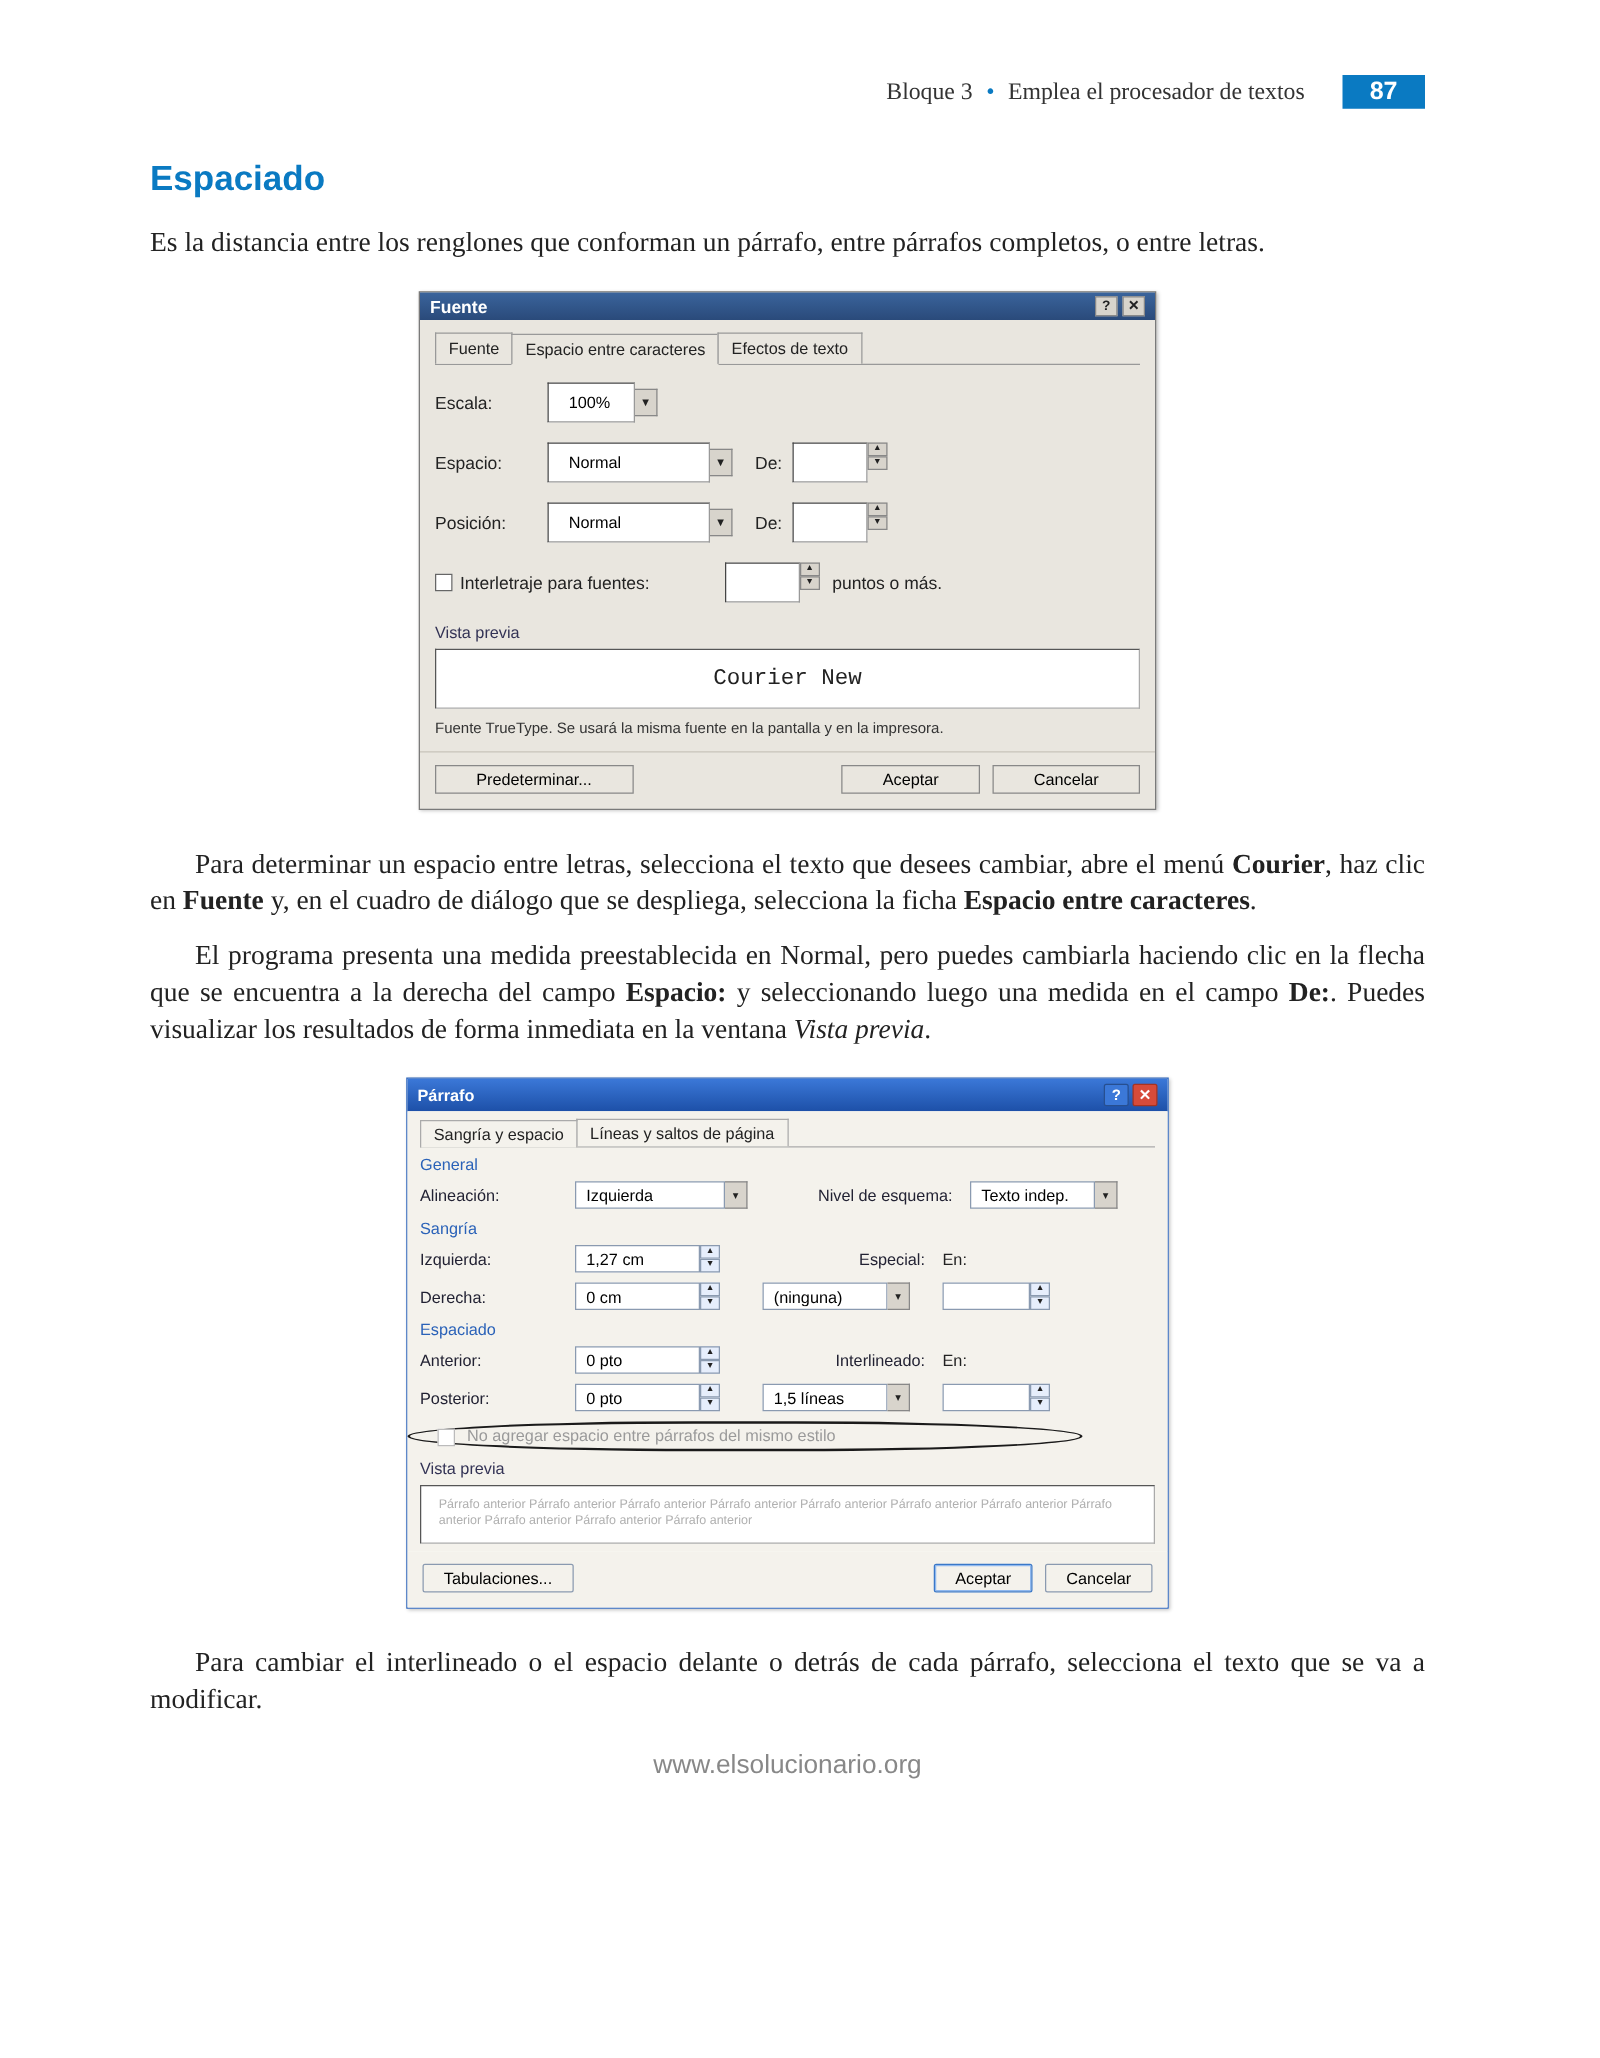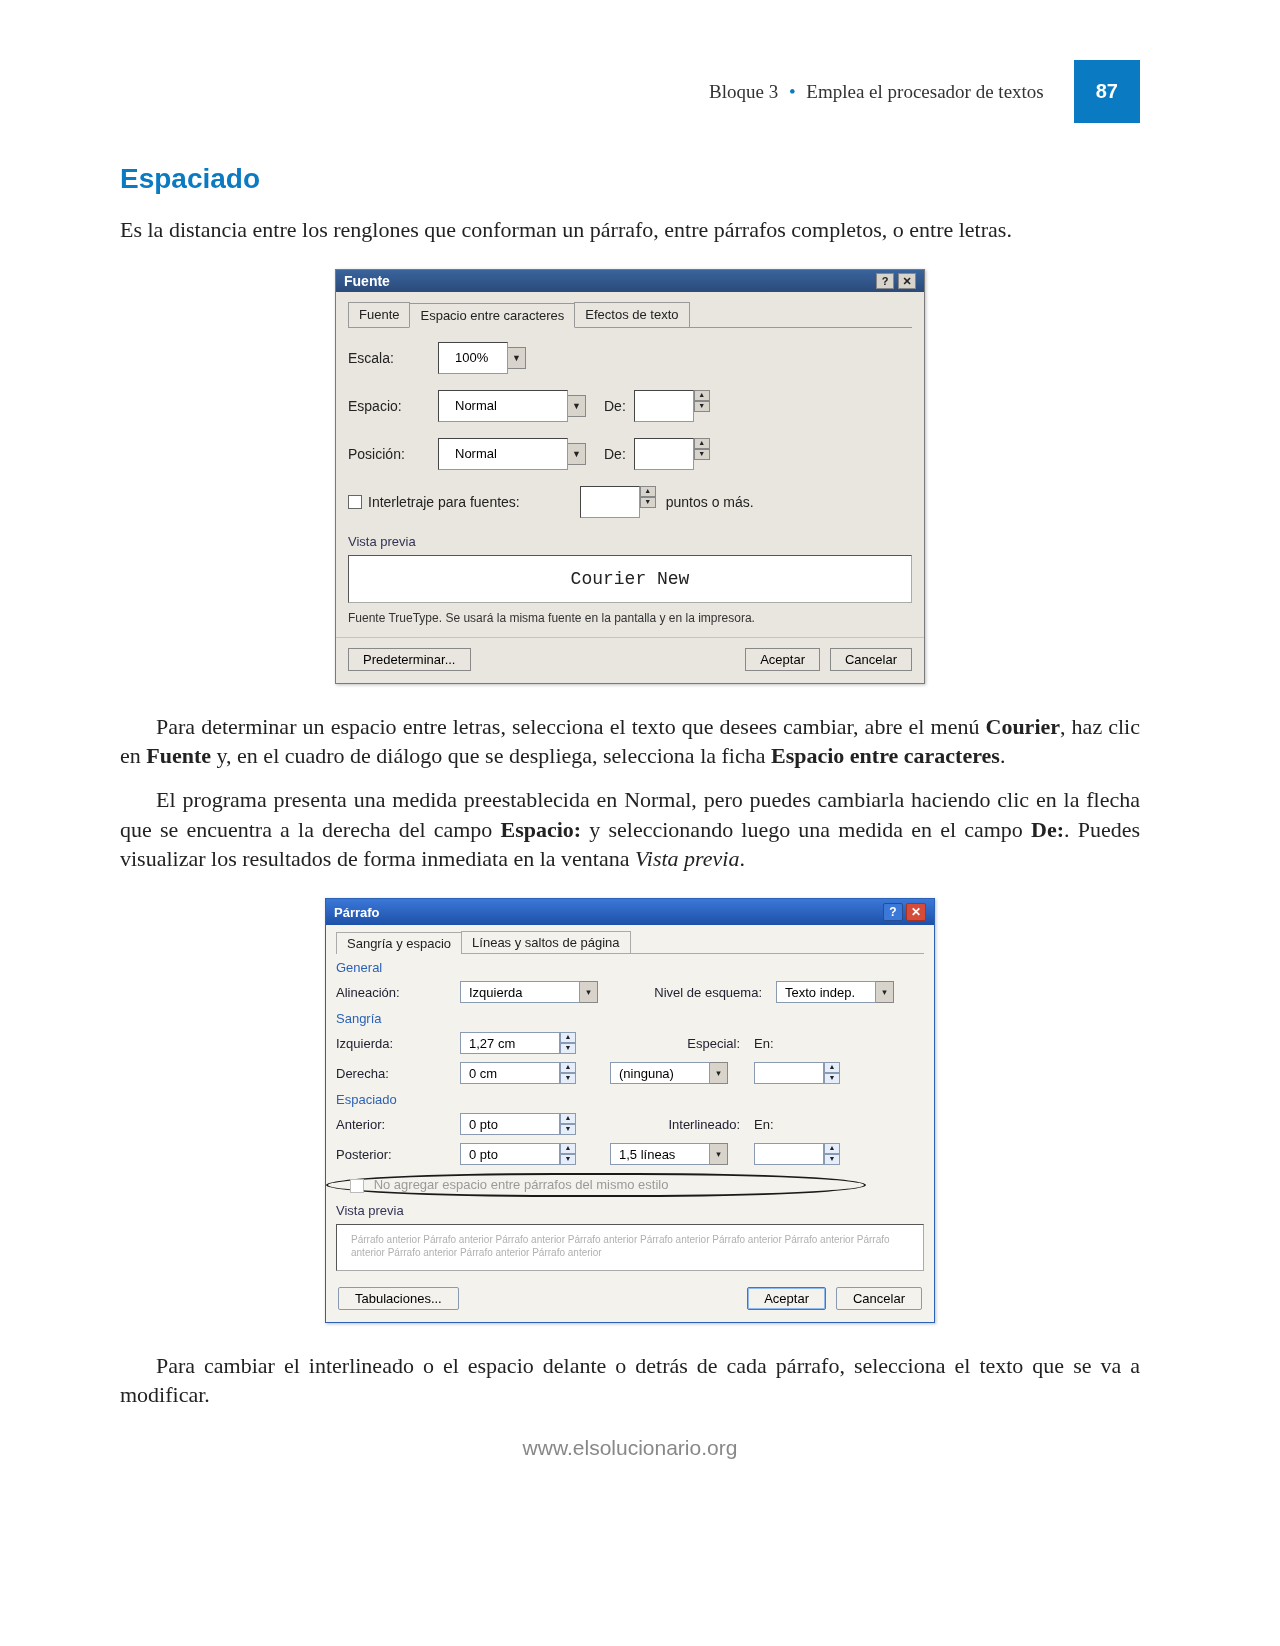--- a/index.html
+++ b/index.html
@@ -18,21 +18,21 @@
     gap: 30px;
     margin-bottom: 40px;
   }
   .breadcrumb { font-size: 19px; color: #333; }
   .breadcrumb .bullet { color: #0a7ac2; margin: 0 6px; }
   .page-num {
     background: #0a7ac2;
     color: #fff;
     font-weight: bold;
     font-size: 20px;
-    padding: 20px 22px;
+    padding: 2px 22px;
     font-family: Arial, sans-serif;
   }
   h2.section {
     color: #0a7ac2;
     font-family: Arial, sans-serif;
     font-size: 28px;
     font-weight: bold;
     margin-bottom: 20px;
   }
   p.body {
@@ -119,21 +119,21 @@
     margin: 6px 0 8px;
   }
   .dlg-row2 {
     display: flex; justify-content: space-between; align-items: center;
     padding: 10px 12px 12px;
     border-top: 1px solid #c8c4bb;
   }
   .btn {
     background: #e9e6df;
     border: 1px solid #888;
-    padding: 3px 14px;
+    padding: 3px 32px;
     font-size: 13px;
     font-family: Tahoma, Arial, sans-serif;
   }
   .btn-grp { display: flex; gap: 10px; }
   .hint { font-size: 12px; color: #333; margin-top: 4px; }
 
   
   .dialog2 {
     width: 610px;
     border: 1px solid #2a62b8;

